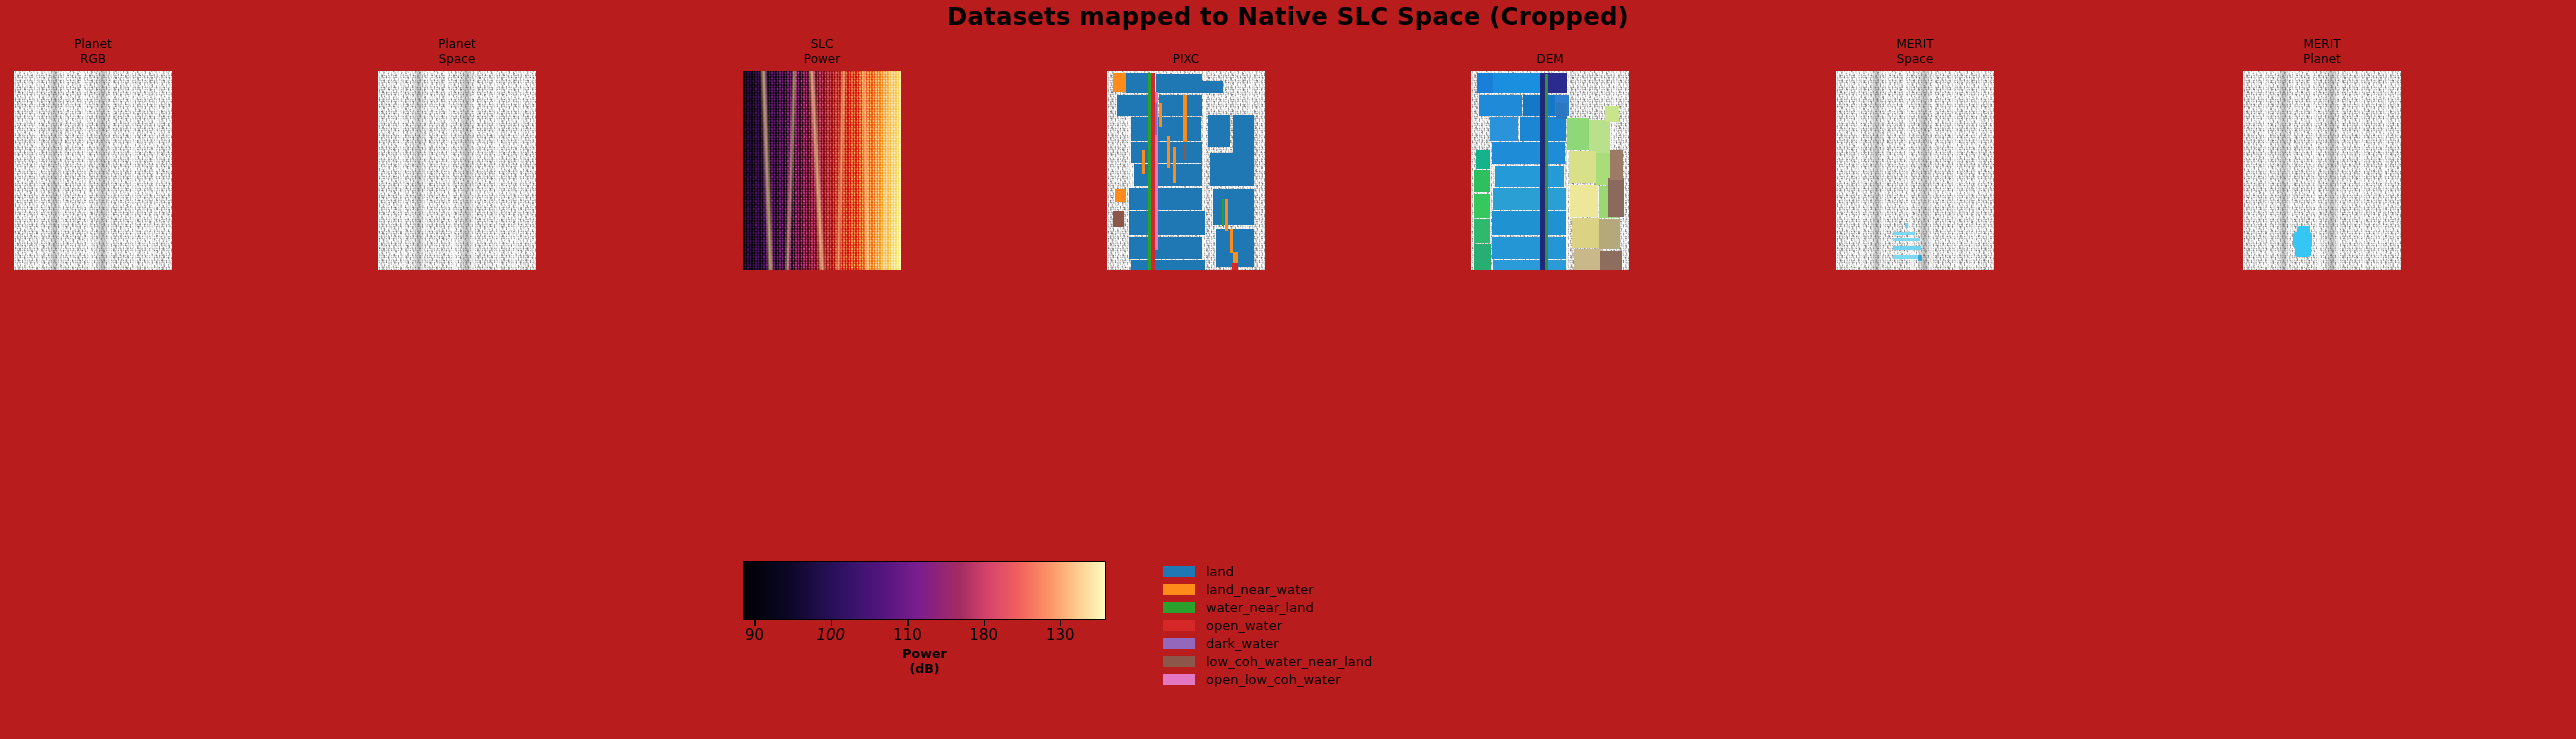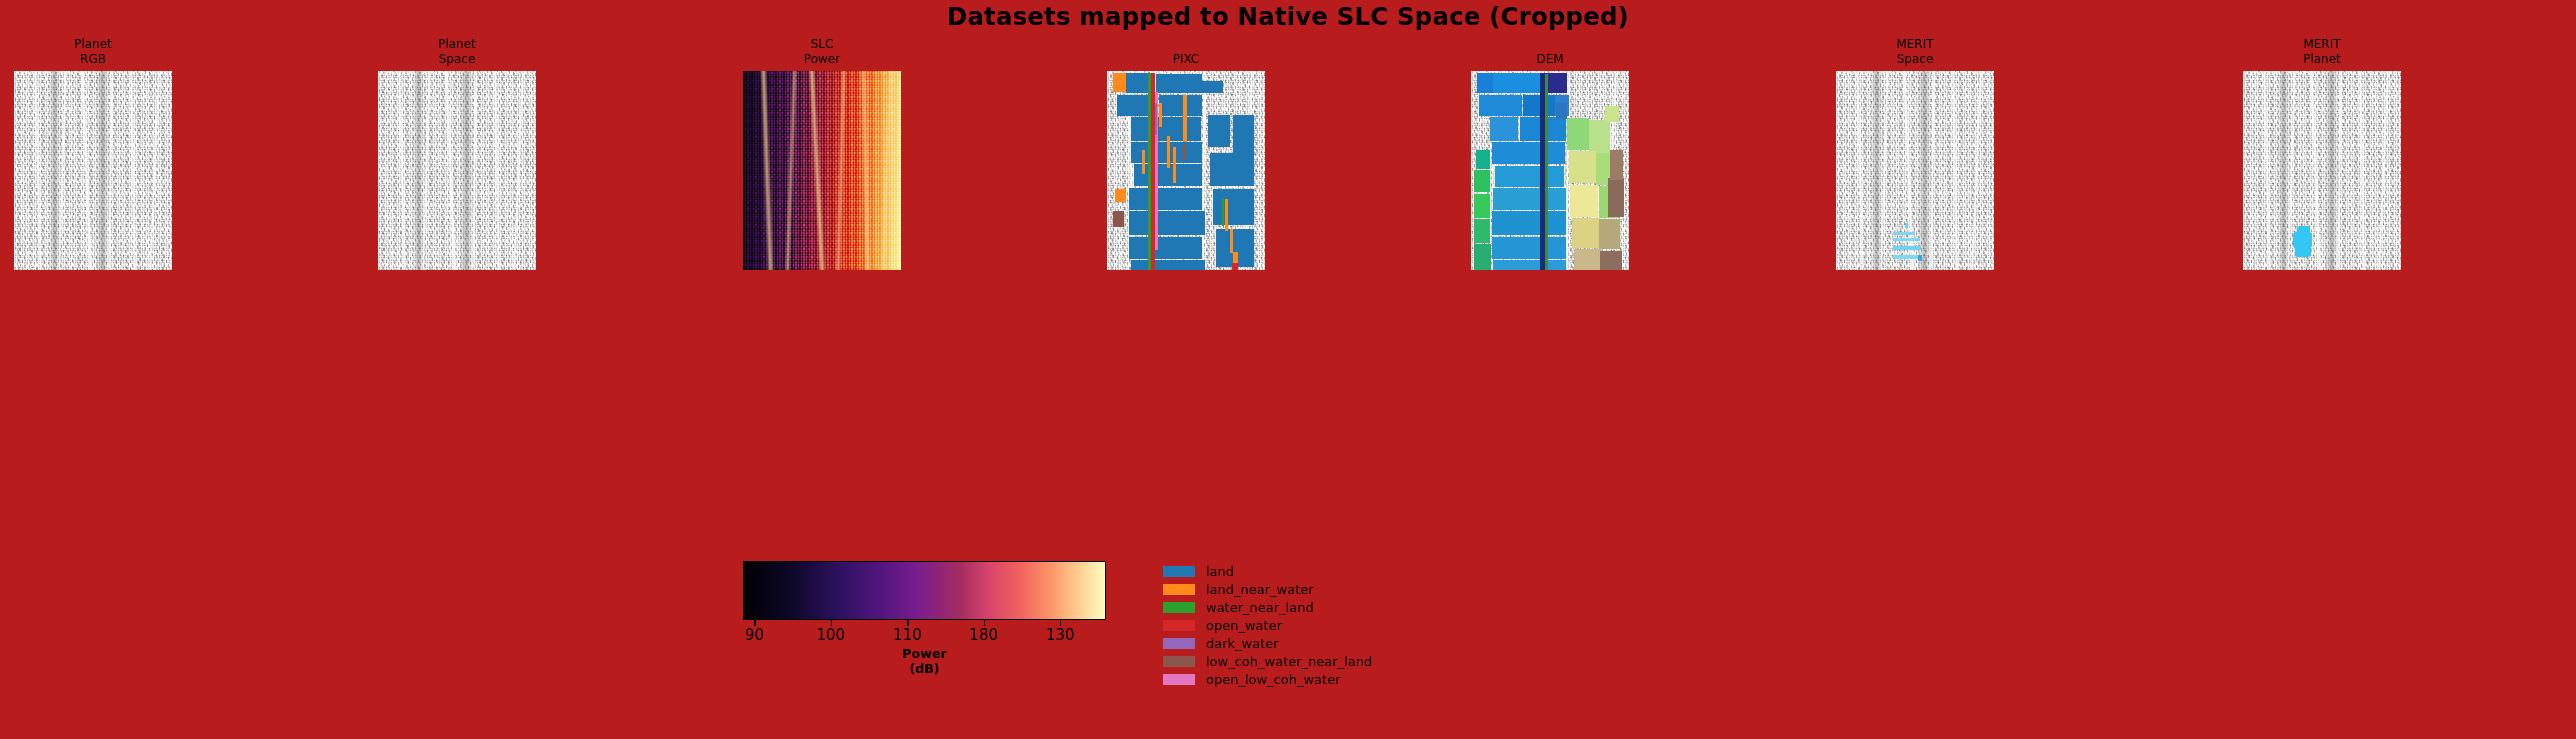--- a/index.html
+++ b/index.html
@@ -334,21 +334,21 @@
 
   <div class="cbar-wrap" style="left:743px;top:561px;width:363px;height:59px;">
     <div class="cbar cbar-magma"></div>
     <div class="cticks">
       <div class="ctick" style="left:3.15%;"></div>
       <div class="ctick" style="left:24.2%;"></div>
       <div class="ctick" style="left:45.3%;"></div>
       <div class="ctick" style="left:66.3%;"></div>
       <div class="ctick" style="left:87.4%;"></div>
       <div class="ctlabel" style="left:3.15%;">90</div>
-      <div class="ctlabel" style="left:24.2%;">100</div>
+      <div class="ctlabel" style="left:24.2%;font-style:italic;">100</div>
       <div class="ctlabel" style="left:45.3%;">110</div>
       <div class="ctlabel" style="left:66.3%;">180</div>
       <div class="ctlabel" style="left:87.4%;">130</div>
     </div>
     <div class="cblabel" style="top:85px;">
       <div>Power</div>
       <div>(dB)</div>
     </div>
   </div>
 

